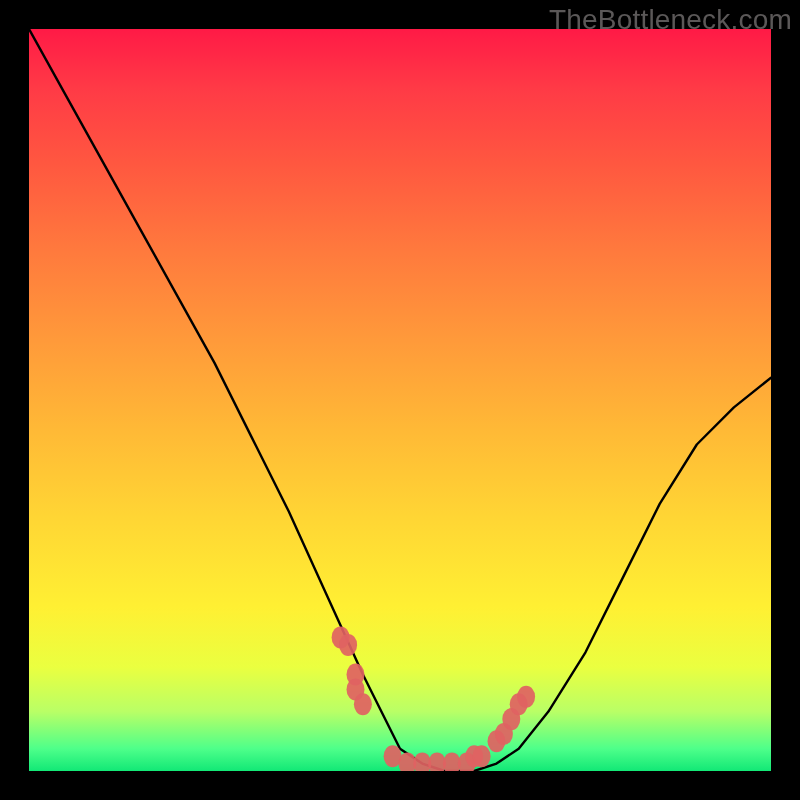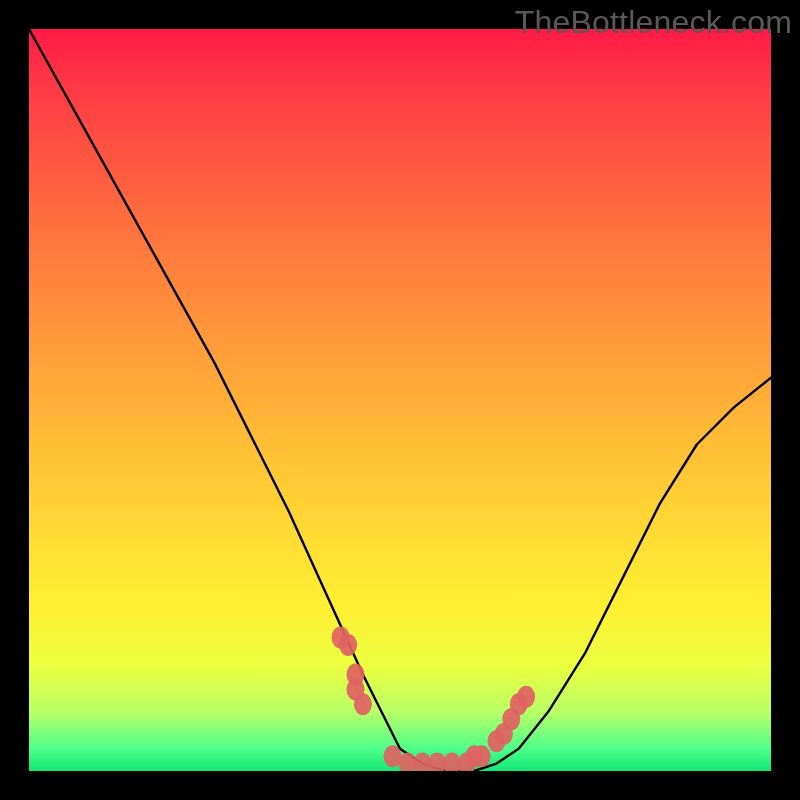--- a/index.html
+++ b/index.html
@@ -37,21 +37,21 @@
       #eaff40 86%,
       #b9ff66 92%,
       #4eff8a 97%,
       #12e876 100%);
   }
   .watermark {
     position: absolute;
     top: 4px;
     right: 8px;
     color: #5b5858;
-    font-size: 32px;
+    font-size: 28px;
     font-weight: 500;
     letter-spacing: 0.2px;
     font-family: Arial, Helvetica, sans-serif;
   }
   svg.curve {
     position: absolute;
     left: 0;
     top: 0;
     width: 742px;
     height: 742px;

